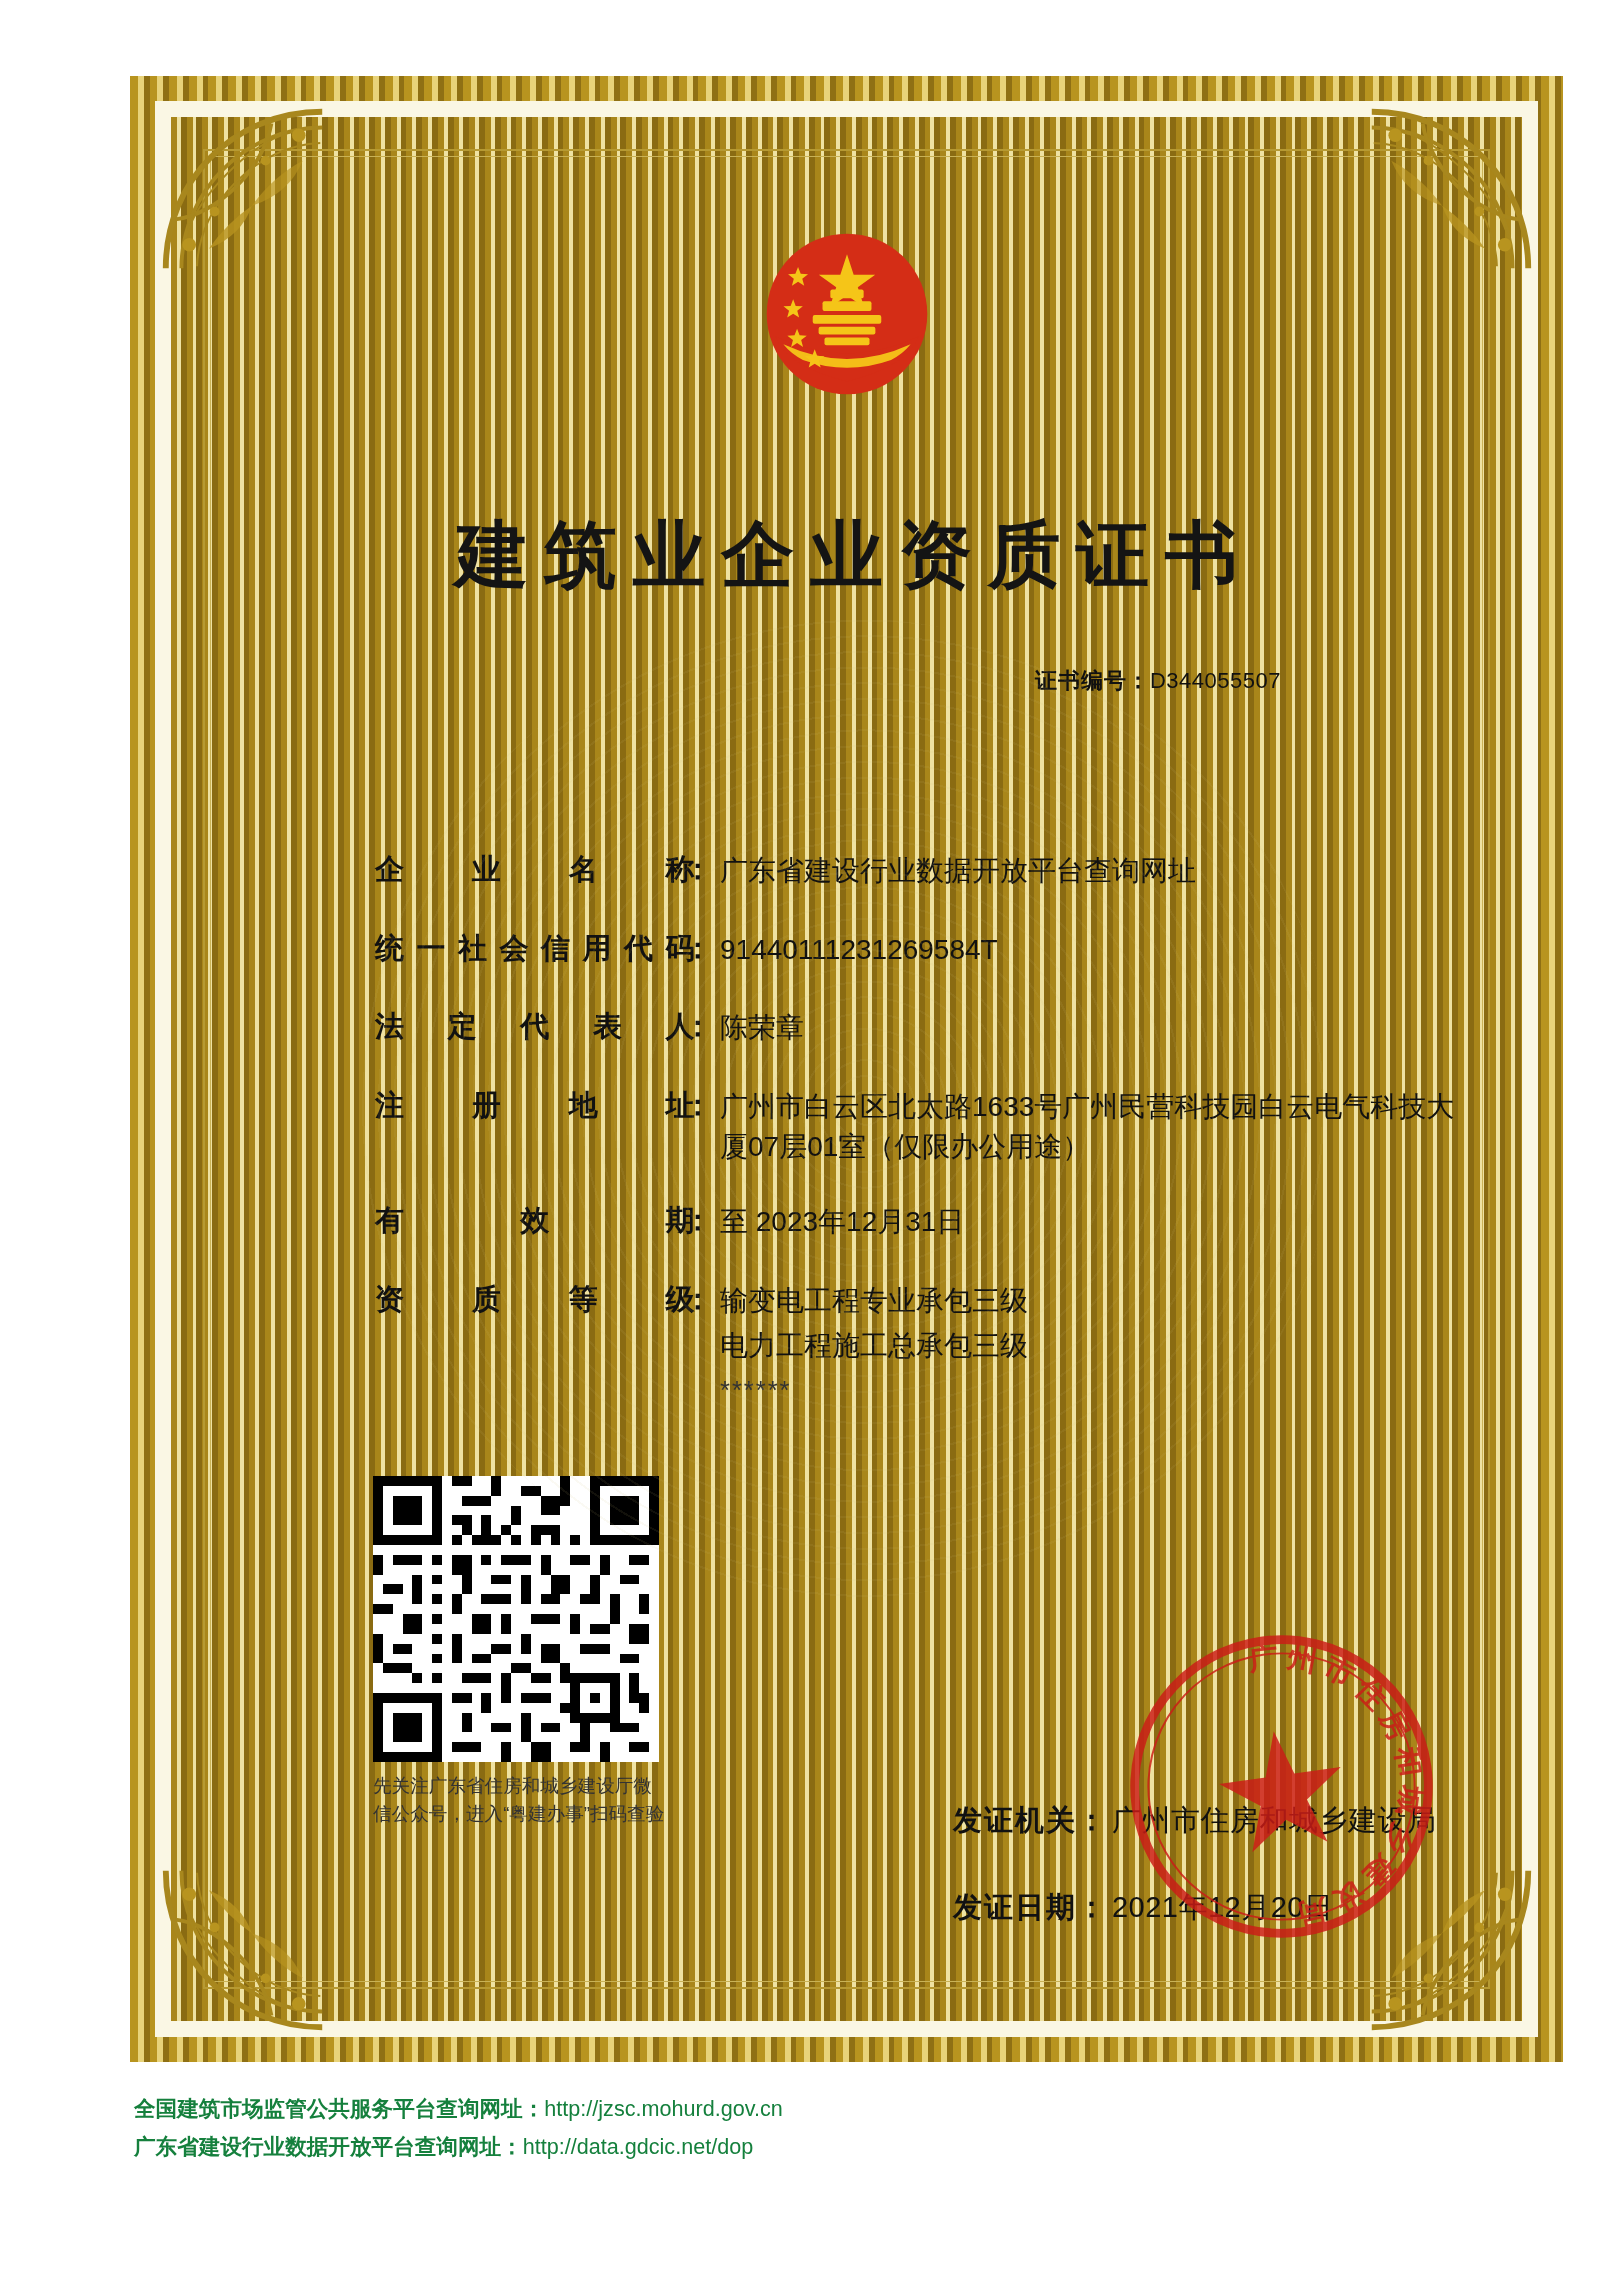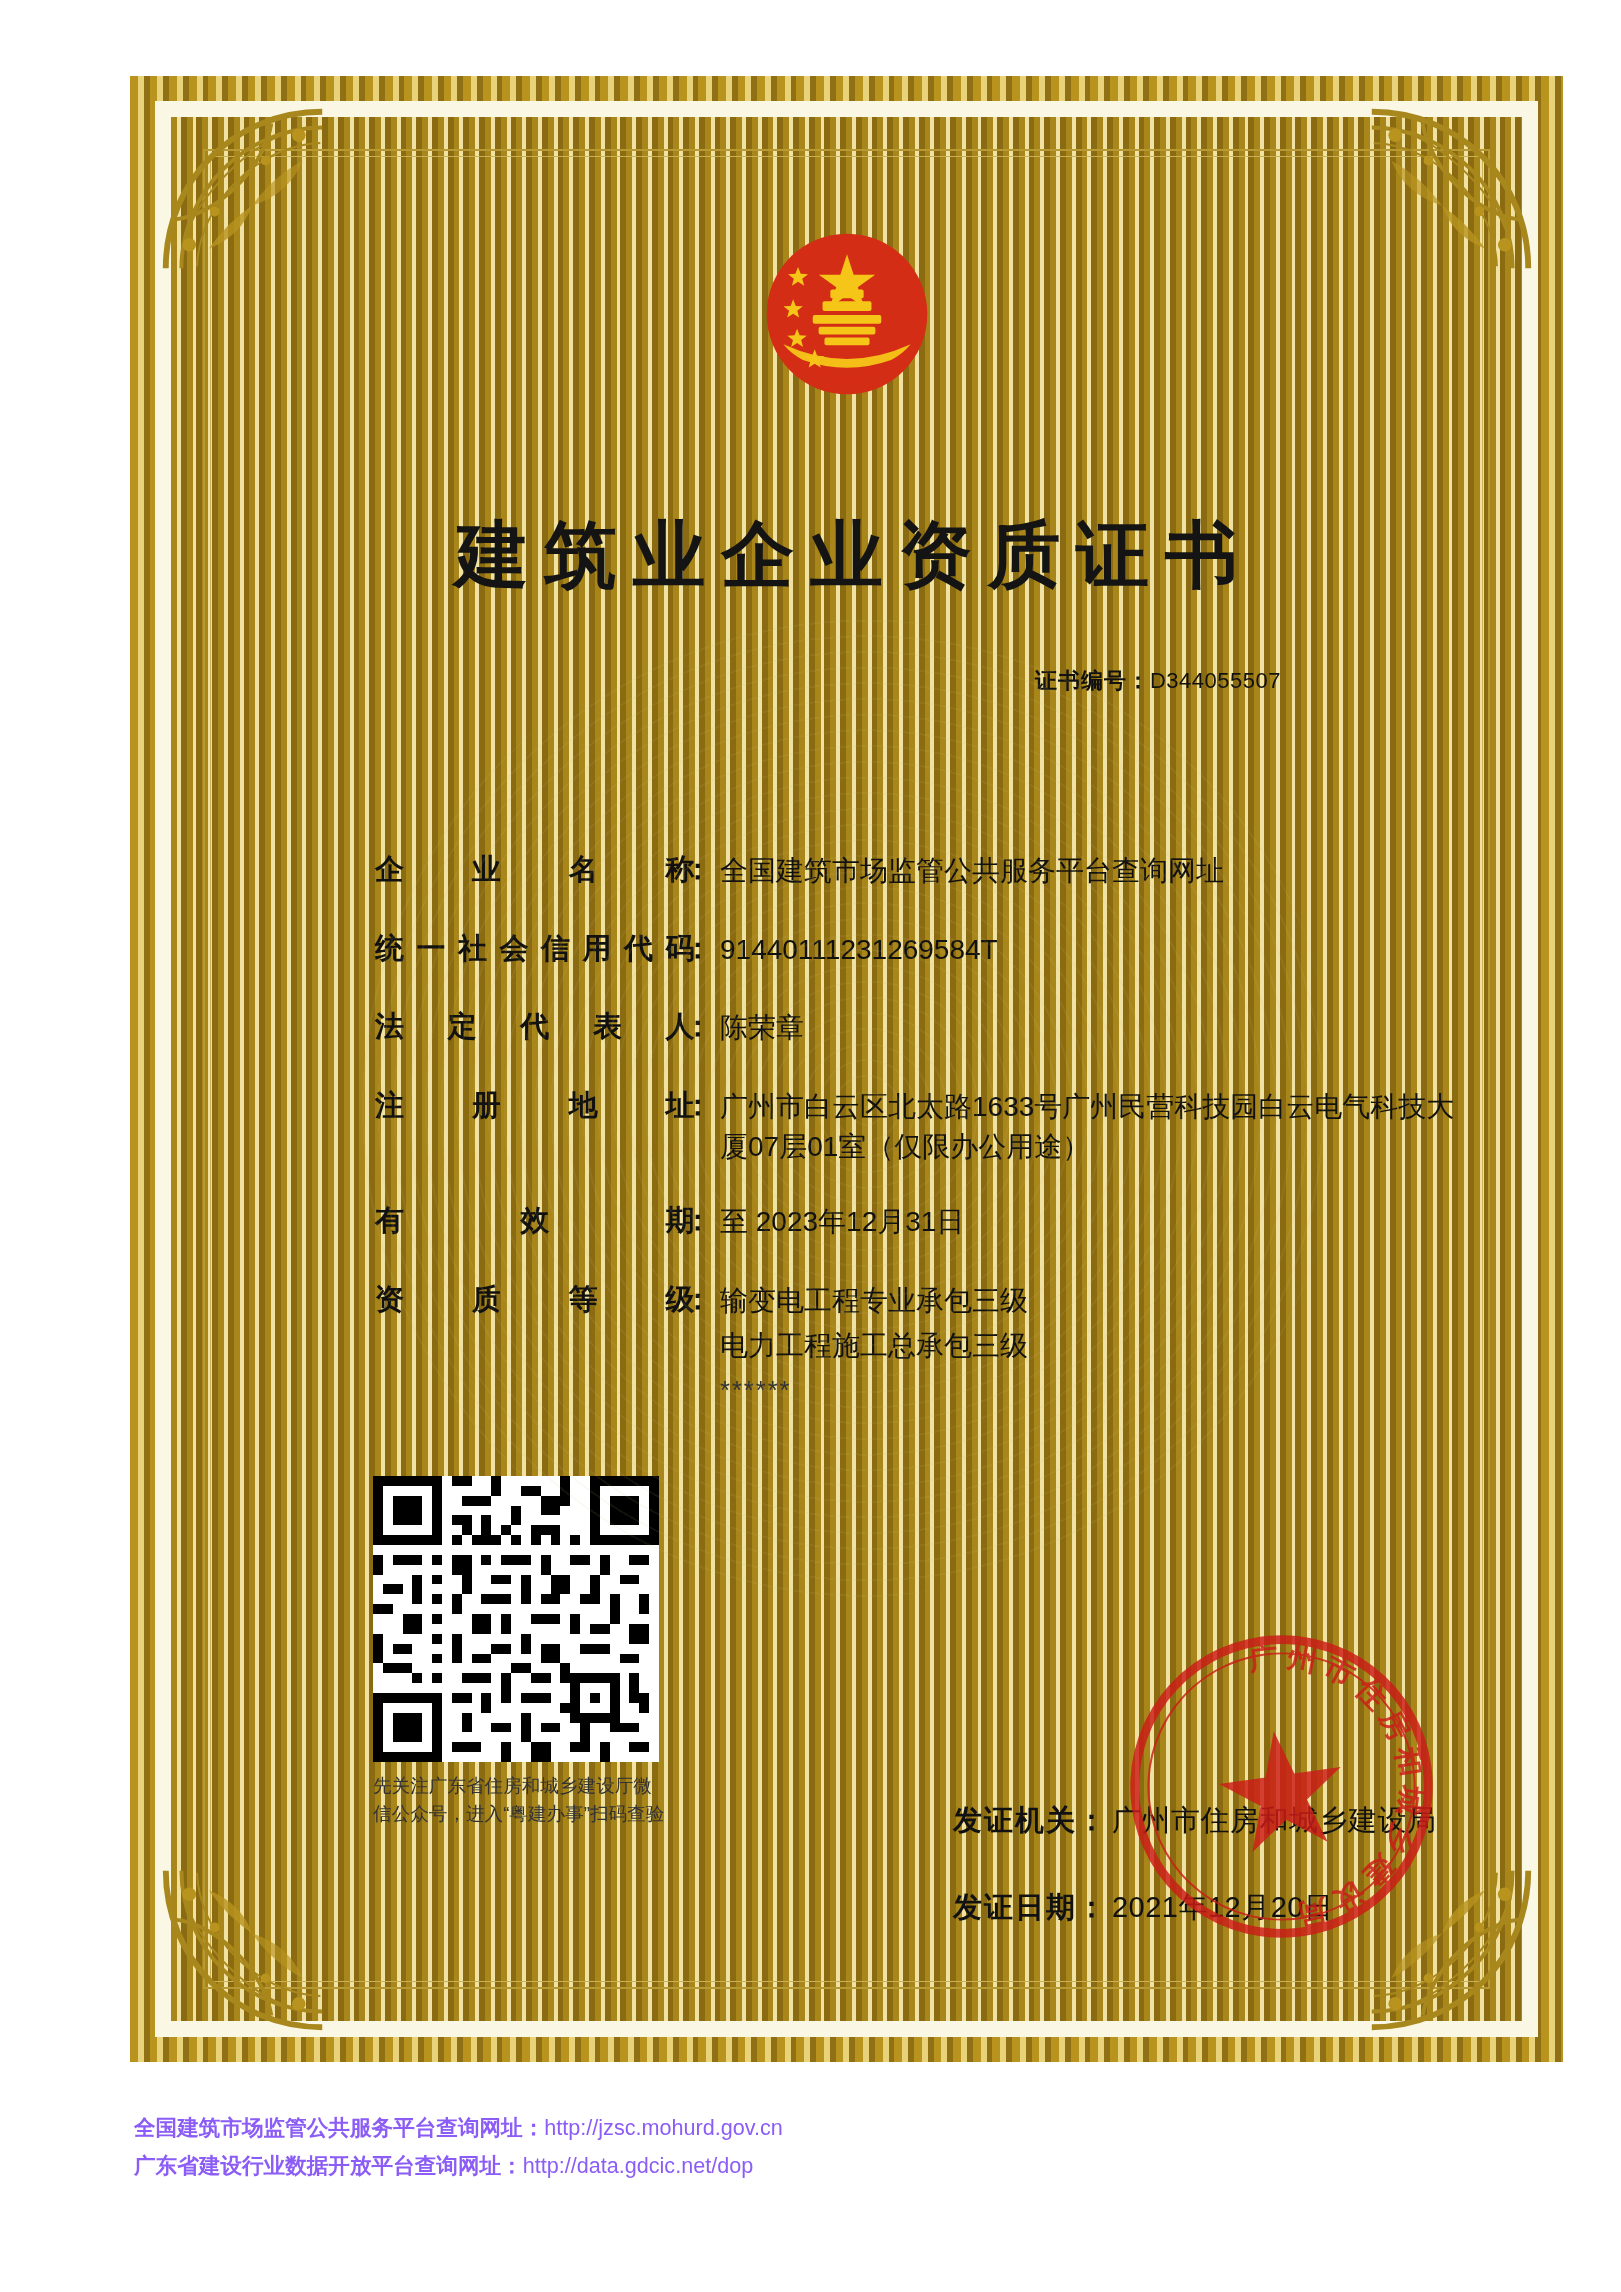--- a/index.html
+++ b/index.html
@@ -222,24 +222,24 @@
     width:323px;height:323px;
     transform:rotate(-8deg);
     opacity:.82;
     pointer-events:none;
   }
   .seal svg{display:block;}
 
   
   .footer{
     position:absolute;
-    left:98px;bottom:108px;
+    left:98px;bottom:127px;
     font-size:21.6px;
     line-height:1.75;
-    color:#8b5cf6;
+    color:#15803d;
   }
   .footer .line1{font-weight:700;}
   .footer .line2{font-weight:700;}
   .footer .url{font-weight:400;}
 </style>
 </head>
 <body>
 
 <div class="page">
 
@@ -360,21 +360,21 @@
     <div class="fields">
 
       <div class="row">
         <div class="label">
           <span>企</span>
           <span>业</span>
           <span>名</span>
           <span>称</span>
           <span class="colon">：</span>
         </div>
-        <div class="value">全国建筑市场监管公共服务平台查询网址</div>
+        <div class="value">广东省建设行业数据开放平台查询网址</div>
       </div>
 
       <div class="row">
         <div class="label">
           <span>统</span>
           <span>一</span>
           <span>社</span>
           <span>会</span>
           <span>信</span>
           <span>用</span>

